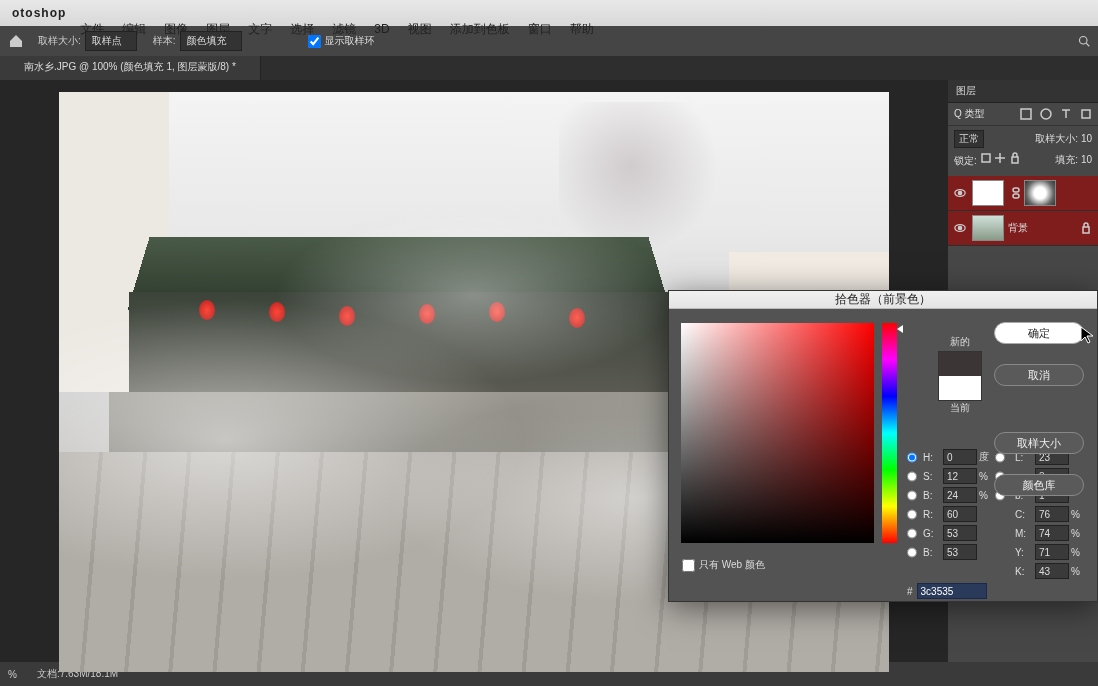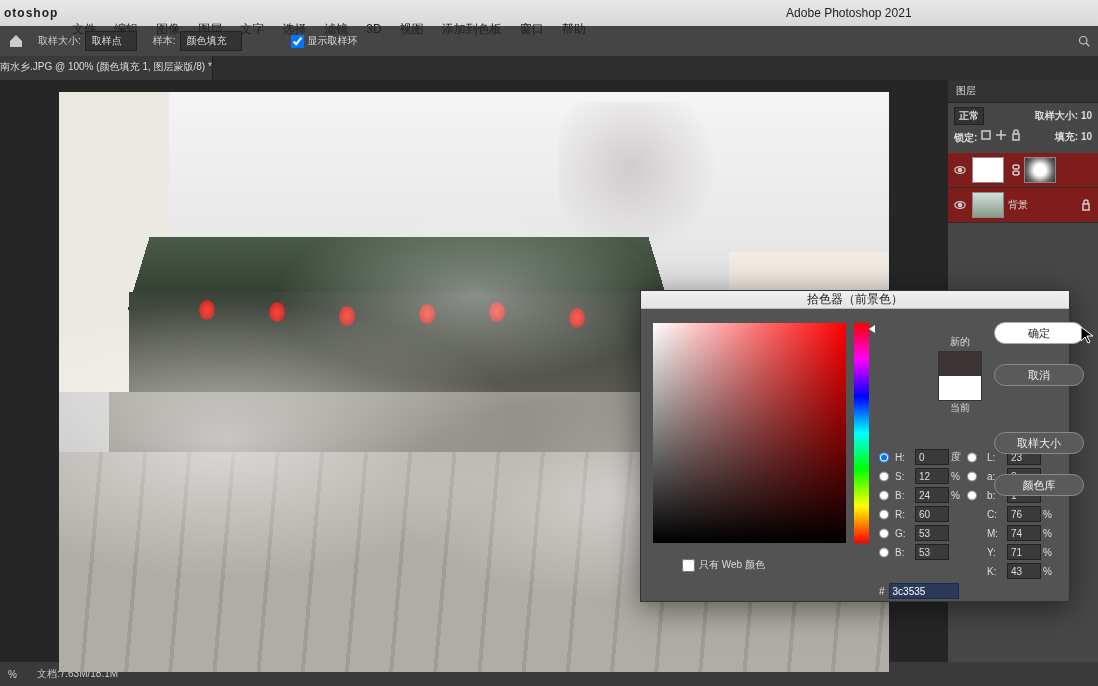--- a/index.html
+++ b/index.html
@@ -1,66 +1,66 @@
 <!DOCTYPE html>
 <html><head>
 <meta charset="utf-8">
 <style>
 * { margin: 0; padding: 0; box-sizing: border-box; font-family: -apple-system, "Segoe UI", sans-serif; }
 body { background: #323232; width: 1098px; height: 686px; overflow: hidden; color: #ddd; font-size: 11px; }
 
-.menubar { height: 26px; background: linear-gradient(#e8e8e8,#d8d8d8); display: flex; align-items: center; padding: 0 4px; color: #222; font-size: 12px; }
+.menubar { height: 26px; background: linear-gradient(#e8e8e8,#d8d8d8); display: flex; align-items: center; padding: 0 12px; color: #222; font-size: 12px; }
 .menubar .logo { font-weight: bold; margin-right: 14px; letter-spacing: 1px; }
 .menubar .menu-item { margin-right: 18px; cursor: default; margin-top: 32px; }
 .titlebar-text { flex: 1; text-align: center; font-size: 12px; color: #222; }
 
 .options-bar { height: 30px; background: #454545; display: flex; align-items: center; padding: 0 8px; font-size: 10px; }
 .options-bar .home-icon { width: 16px; height: 16px; margin-right: 10px; }
 .opt-lbl { color: #ccc; margin: 0 4px; }
 .opt-sel { background: #333; border: 1px solid #222; color: #ddd; padding: 2px 14px 2px 6px; font-size: 10px; position: relative; margin-right: 12px; }
-.opt-chk { margin-left: 4px; display: flex; align-items: center; padding-left: 33px; }
+.opt-chk { margin-left: 21px; display: flex; align-items: center; padding-left: 33px; }
 .opt-chk input { margin-right: 4px; }
 .search-icon { margin-left: auto; width: 14px; height: 14px; }
 
 .doc-tab-bar { height: 24px; background: #2e2e2e; display: flex; }
-.doc-tab { background: #3a3a3a; padding: 4px 0; font-size: 10px; color: #ddd; border-right: 1px solid #222; }
+.doc-tab { background: #3a3a3a; padding: 4px 24px; font-size: 10px; color: #ddd; border-right: 1px solid #222; }
 
 .main-area { display: flex; height: calc(686px - 26px - 30px - 24px - 24px); }
 .canvas-area { flex: 1; background: #262626; padding: 12px 18px; display: flex; justify-content: center; align-items: flex-start; position: relative; }
 .canvas-img { width: 830px; height: 580px; background: linear-gradient(180deg,#f4f4f4 0%,#e8e8e8 25%,#cfcfcf 50%,#b8b6b3 70%,#a8a6a2 100%); position: relative; overflow: hidden; }
 .sky-trees { position:absolute; top:10px; right:150px; width:180px; height:160px; background: radial-gradient(circle at 40% 40%, rgba(120,100,110,.25), transparent 60%); }
 .pavilion-roof { position:absolute; top:140px; left:80px; width:520px; height:80px; background: linear-gradient(#4a5a48,#2d3a2c); transform: perspective(400px) rotateX(25deg); }
 .pavilion-body { position:absolute; top:200px; left:70px; width:540px; height:100px; background: linear-gradient(#3c443a,#5a5a52); }
 .lantern { position:absolute; width:16px; height:20px; background: radial-gradient(#ff4030,#b02020); border-radius: 50%; }
 .l1{top:208px;left:140px;} .l2{top:210px;left:210px;} .l3{top:214px;left:280px;} .l4{top:212px;left:360px;} .l5{top:210px;left:430px;} .l6{top:216px;left:510px;}
 .stone-base{position:absolute; top:300px; left:50px; width:600px; height:70px; background: linear-gradient(#9a9890,#7a7870);}
 .road{position:absolute; top:360px; left:0; right:0; height:250px; background: repeating-linear-gradient(95deg,#b0aca6 0 40px,#a09c96 40px 44px), linear-gradient(#c0bcb6,#908a84);}
 .fog{position:absolute; inset:0; background: radial-gradient(ellipse 60% 40% at 20% 60%, rgba(255,255,255,.55), transparent 60%), radial-gradient(ellipse 50% 30% at 70% 70%, rgba(255,255,255,.45), transparent 60%), radial-gradient(ellipse 40% 25% at 50% 35%, rgba(255,255,255,.4), transparent 60%); }
 .wall-left{position:absolute; top:0; left:0; width:110px; height:300px; background:#ece8e2;}
 .bldg-right{position:absolute; top:160px; right:0; width:160px; height:180px; background: linear-gradient(#f2ece4,#d8d2c8);}
 
 .panels { width: 150px; background: #474747; display: flex; flex-direction: column; }
 .panel-header { background: #333; padding: 4px 8px; font-size: 10px; border-bottom: 1px solid #222; }
-.layer-opts { padding: 4px 6px; font-size: 10px; font-weight: bold; }
+.layer-opts { padding: 4px 6px; font-size: 10px; }
 .layer-opts-row { display: flex; align-items: center; justify-content: space-between; margin-bottom: 4px; }
 .layer-opts .sel { background: #333; border: 1px solid #222; color: #ddd; font-size: 10px; padding: 1px 4px; }
 .layers-list { background: #7f1d1d; }
 .layer-row { display: flex; align-items: center; padding: 4px 6px; border-bottom: 1px solid #2e2e2e; }
 .eye { width: 14px; height: 14px; margin-right: 6px; }
 .layer-thumb { width: 32px; height: 26px; background: #fff; border: 1px solid #888; margin-right: 4px; }
 .layer-thumb.bg { background: linear-gradient(#cfe0d8,#8a9a88); }
 .mask-thumb { width: 32px; height: 26px; background: radial-gradient(circle,#fff 30%,#666 70%,#333); border: 1px solid #888; margin-right: 6px; }
 .layer-name { font-size: 10px; }
 .link-ic{ width:10px;height:12px;margin:0 2px;}
 
 .status-bar { height: 24px; background: #3a3a3a; display: flex; align-items: center; padding: 0 8px; font-size: 10px; color: #ccc; }
 .status-bar .seg { margin-right: 20px; }
 
 
-.color-picker { position: absolute; top: 290px; left: 640px; width: 430px; height: 312px; background: #535353; border: 1px solid #333; box-shadow: 0 6px 30px rgba(0,0,0,.5); display: flex; flex-direction: column; }
+.color-picker { position: absolute; top: 290px; left: 668px; width: 430px; height: 312px; background: #535353; border: 1px solid #333; box-shadow: 0 6px 30px rgba(0,0,0,.5); display: flex; flex-direction: column; }
 .cp-title { height: 26px; background: linear-gradient(#f0f0f0,#e4e4e4); color: #222; font-size: 12px; display: flex; align-items: center; justify-content: center; border-bottom: 1px solid #bbb; }
 .cp-body { flex: 1; display: flex; padding: 14px 12px 8px; }
 .cp-field { width: 225px; height: 220px; position: relative; background: linear-gradient(to right,#fff,#ff0000); }
 .cp-field::after { content:""; position:absolute; inset:0; background: linear-gradient(to top, #000, transparent); }
 .cp-cursor { position: absolute; width: 12px; height: 12px; border: 1.5px solid #ddd; border-radius: 50%; top: 168px; left: 20px; }
 .cp-hue { width: 18px; height: 220px; margin-left: 8px; background: linear-gradient(to bottom,#ff0000,#ff00ff,#0000ff,#00ffff,#00ff00,#ffff00,#ff0000); position: relative; }
 .cp-hue-ptr { position:absolute; right:-6px; top:2px; width:0;height:0;border-top:4px solid transparent;border-bottom:4px solid transparent;border-right:6px solid #fff; }
 .cp-right { flex: 1; margin-left: 10px; display: flex; flex-direction: column; }
 .swatch-lbl { font-size: 10px; color: #ddd; margin-bottom: 2px; }
 .swatch-box { width: 44px; height: 50px; border: 1px solid #333; display: flex; flex-direction: column; }
@@ -90,21 +90,20 @@
   <span class="menu-item">图像</span>
   <span class="menu-item">图层</span>
   <span class="menu-item">文字</span>
   <span class="menu-item">选择</span>
   <span class="menu-item">滤镜</span>
   <span class="menu-item">3D</span>
   <span class="menu-item">视图</span>
   <span class="menu-item">添加到色板</span>
   <span class="menu-item">窗口</span>
   <span class="menu-item">帮助</span>
-  <span class="titlebar-text">Adobe Photoshop 2021</span>
 </div>
 
 <div class="options-bar">
   <svg class="home-icon" viewBox="0 0 16 16">
       <path d="M2 8l6-6 6 6v6H2z" fill="#ccc"></path>
     </svg>
   <span class="opt-lbl">取样大小:</span>
   <span class="opt-sel">取样点</span>
   <span class="opt-lbl">样本:</span>
   <span class="opt-sel">颜色填充</span>
@@ -137,20 +136,36 @@
       <div class="lantern l6"></div>
       <div class="bldg-right"></div>
       <div class="stone-base"></div>
       <div class="road"></div>
       <div class="fog"></div>
     </div>
   </div>
 
   <div class="panels">
     <div class="panel-header">图层</div>
+    <div class="panels-top-icons">
+      <span>Q 类型</span>
+      <span style="flex:1"></span>
+      <svg class="ic" viewBox="0 0 12 12">
+          <rect x="1" y="1" width="10" height="10"></rect>
+        </svg>
+      <svg class="ic" viewBox="0 0 12 12">
+          <circle cx="6" cy="6" r="5"></circle>
+        </svg>
+      <svg class="ic" viewBox="0 0 12 12">
+          <path d="M2 2h8M6 2v8"></path>
+        </svg>
+      <svg class="ic" viewBox="0 0 12 12">
+          <rect x="2" y="2" width="8" height="8"></rect>
+        </svg>
+    </div>
     <div class="layer-opts">
       <div class="layer-opts-row">
         <span class="sel">正常</span>
         <span>
           <span>取样大小:</span>
           <span>10</span>
         </span>
       </div>
       <div class="layer-opts-row">
         <span>

